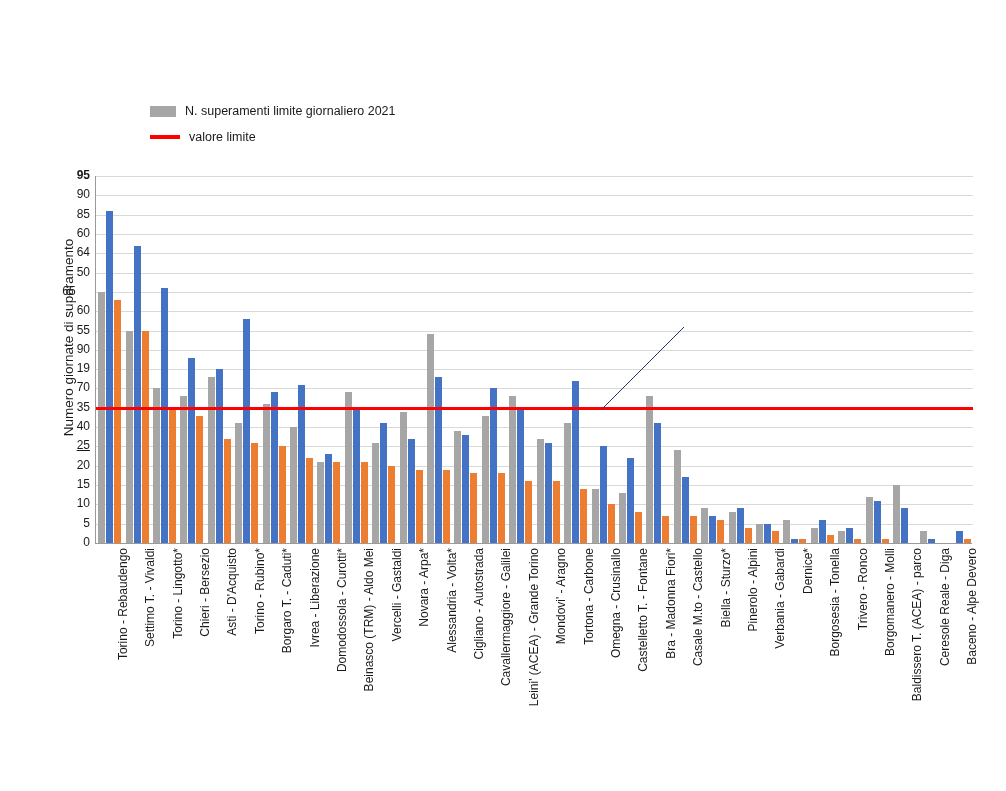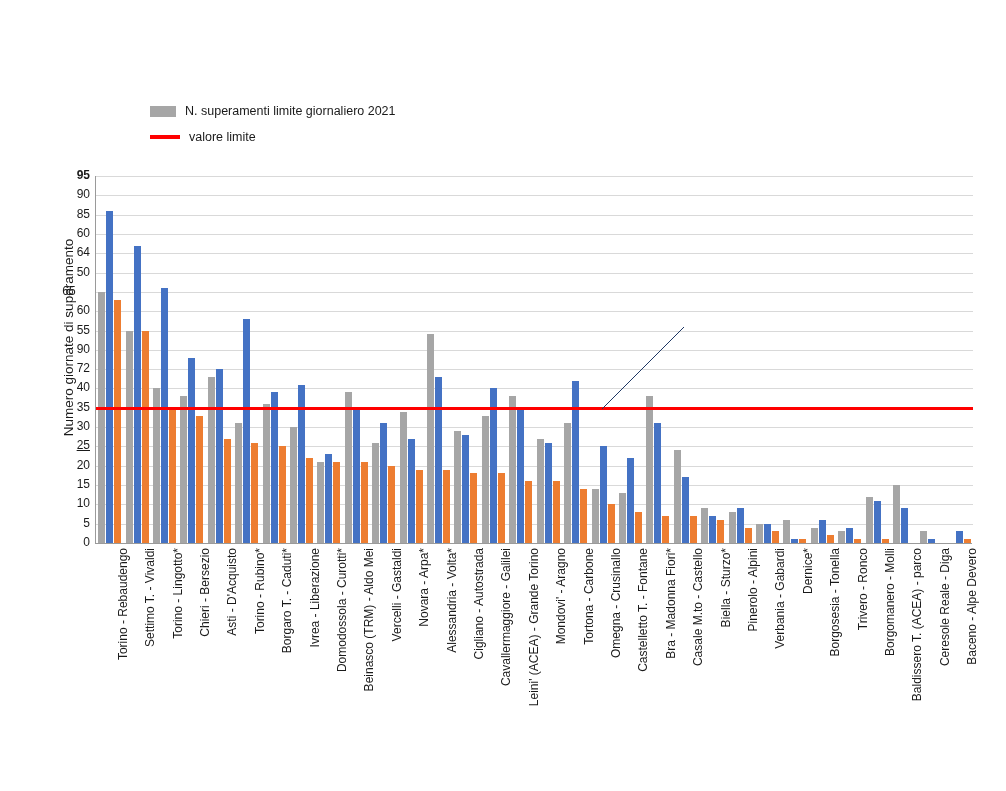--- a/index.html
+++ b/index.html
@@ -105,24 +105,24 @@
 
   <div class="ylabel">Numero giornate di superamento</div>
 
   <div class="ytick-wrap" id="yticks">
       <div class="ytick-lab" style="top: 367px;">0</div>
       <div class="ytick-lab" style="top: 347.684px;">5</div>
       <div class="ytick-lab" style="top: 328.368px;">10</div>
       <div class="ytick-lab" style="top: 309.053px;">15</div>
       <div class="ytick-lab" style="top: 289.737px;">20</div>
       <div class="ytick-lab" style="top: 270.421px; text-decoration: underline;">25</div>
-      <div class="ytick-lab" style="top: 251.105px;">30</div>
+      <div class="ytick-lab" style="top: 251.105px;">40</div>
       <div class="ytick-lab" style="top: 231.789px;">35</div>
-      <div class="ytick-lab" style="top: 212.474px;">40</div>
-      <div class="ytick-lab" style="top: 193.158px;">72</div>
+      <div class="ytick-lab" style="top: 212.474px;">70</div>
+      <div class="ytick-lab" style="top: 193.158px;">19</div>
       <div class="ytick-lab" style="top: 173.842px;">90</div>
       <div class="ytick-lab" style="top: 154.526px;">55</div>
       <div class="ytick-lab" style="top: 135.211px;">60</div>
       <div class="ytick-lab" style="top: 115.895px; text-align: center;">65</div>
       <div class="ytick-lab" style="top: 96.5789px;">50</div>
       <div class="ytick-lab" style="top: 77.2632px;">64</div>
       <div class="ytick-lab" style="top: 57.9474px;">60</div>
       <div class="ytick-lab" style="top: 38.6316px;">85</div>
       <div class="ytick-lab" style="top: 19.3158px;">90</div>
       <div class="ytick-lab" style="top: 0px; font-weight: bold;">95</div>

